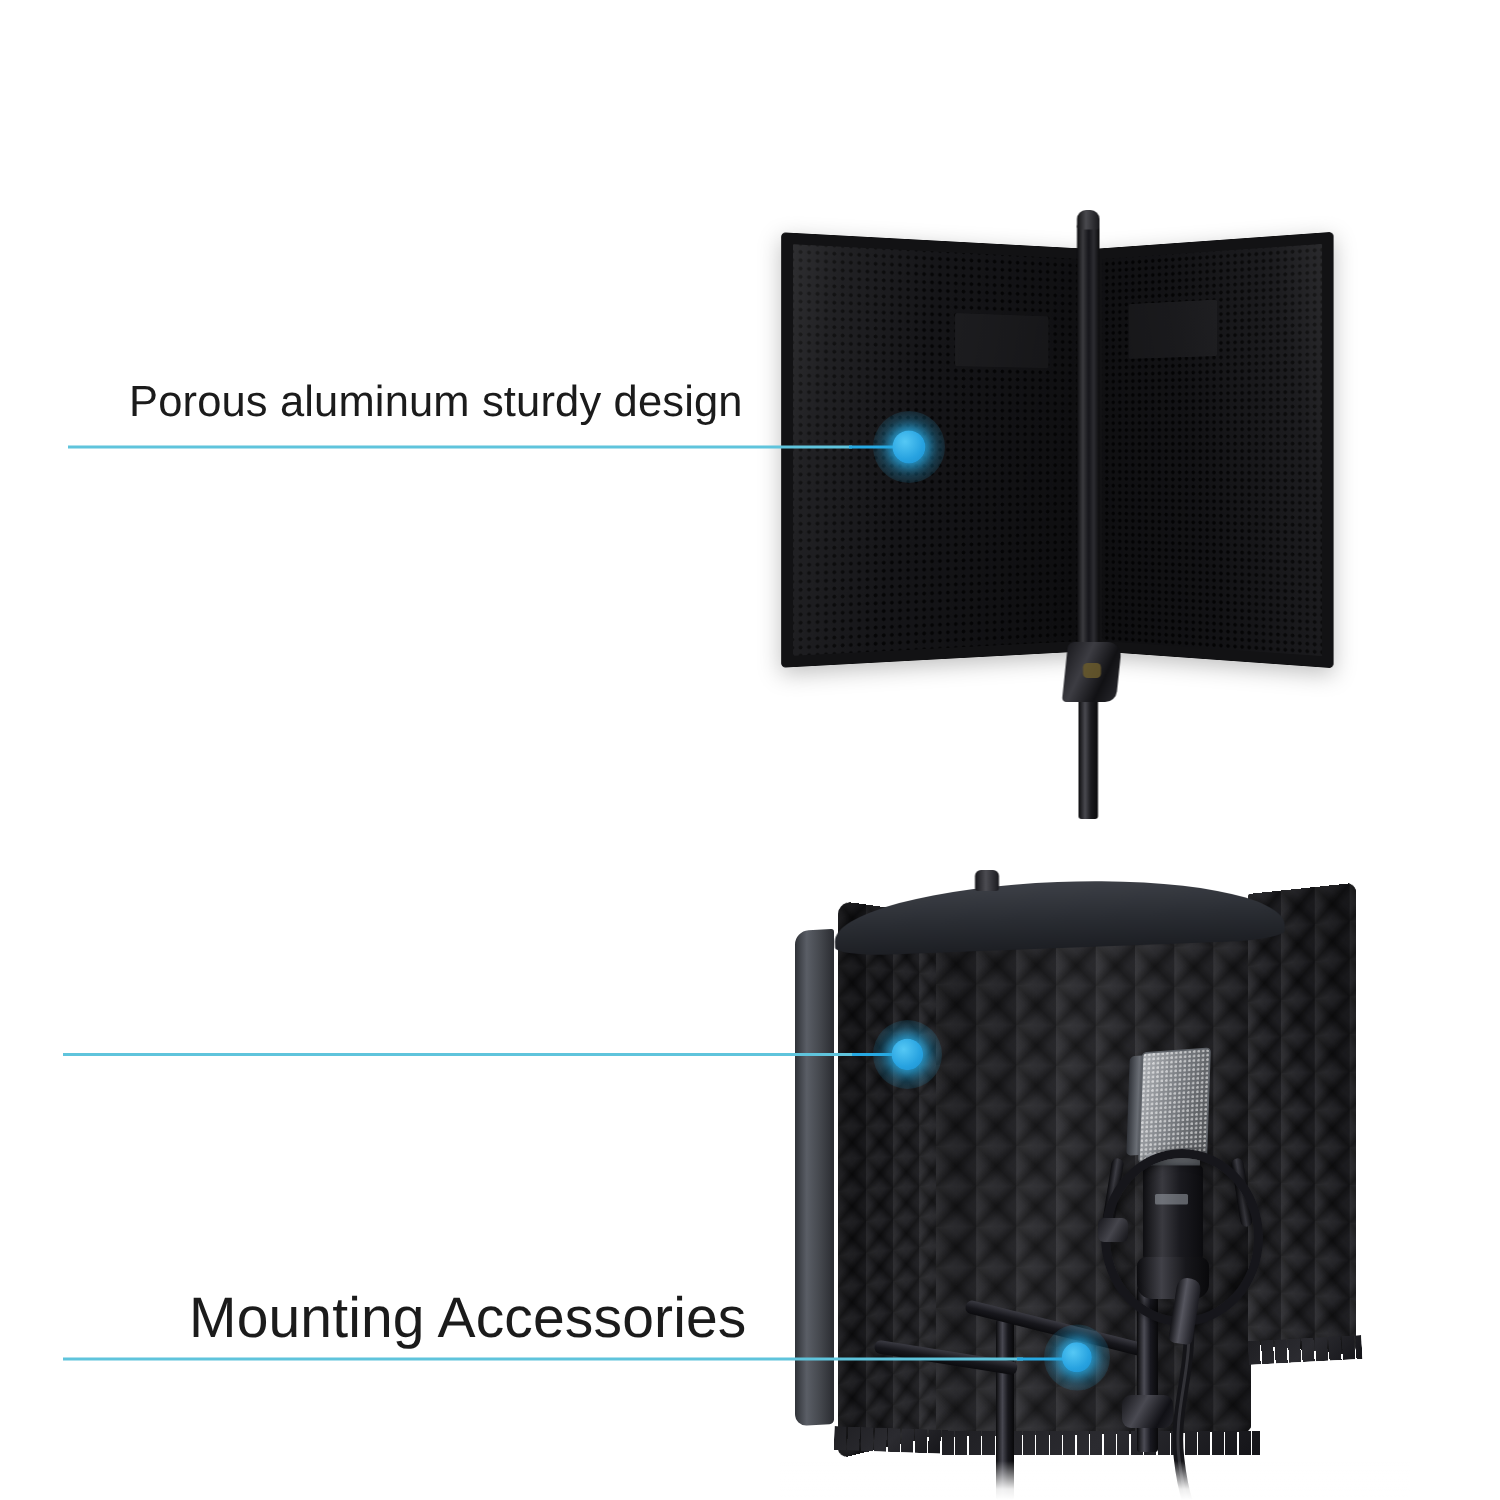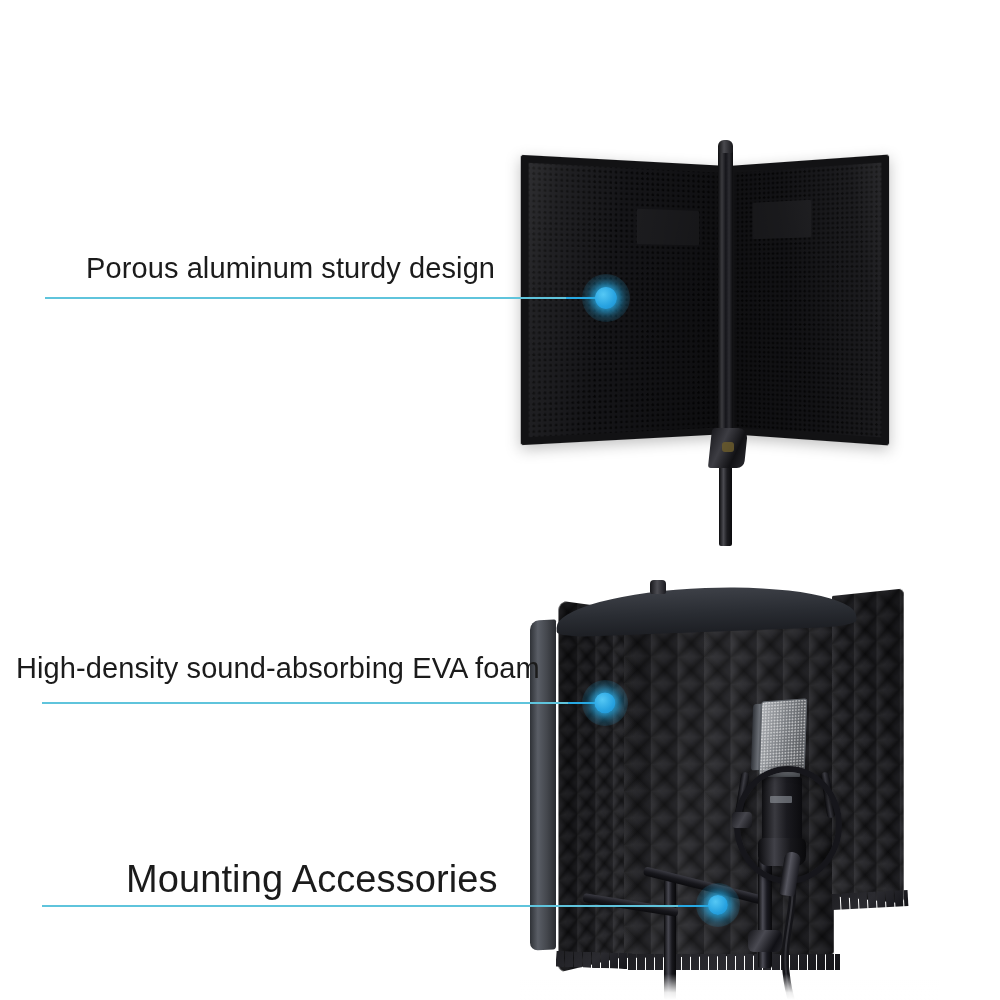--- a/index.html
+++ b/index.html
@@ -588,21 +588,20 @@
   </div>
 
   <div class="callout-label" id="label-1" style="left:86px; top:252px; font-size:29px;">Porous aluminum sturdy design</div>
   <div class="callout-rule" style="left:45px; top:297px; width:523px;"></div>
   <div class="callout-rule bright" style="left:566px; top:297px; width:42px;"></div>
   <div class="callout-dot" style="left:582px; top:274px; width:48px; height:48px;">
     <span class="halo"></span>
     <span class="core"></span>
   </div>
 
-  <div class="callout-label" id="label-2" style="left:16px; top:652px; font-size:29px;">High-density sound-absorbing EVA foam</div>
   <div class="callout-rule" style="left:42px; top:702px; width:528px;"></div>
   <div class="callout-rule bright" style="left:568px; top:702px; width:38px;"></div>
   <div class="callout-dot" style="left:582px; top:680px; width:46px; height:46px;">
     <span class="halo"></span>
     <span class="core"></span>
   </div>
 
   <div class="callout-label" id="label-3" style="left:126px; top:858px; font-size:38px;">Mounting Accessories</div>
   <div class="callout-rule" style="left:42px; top:905px; width:640px;"></div>
   <div class="callout-rule bright" style="left:678px; top:905px; width:42px;"></div>

